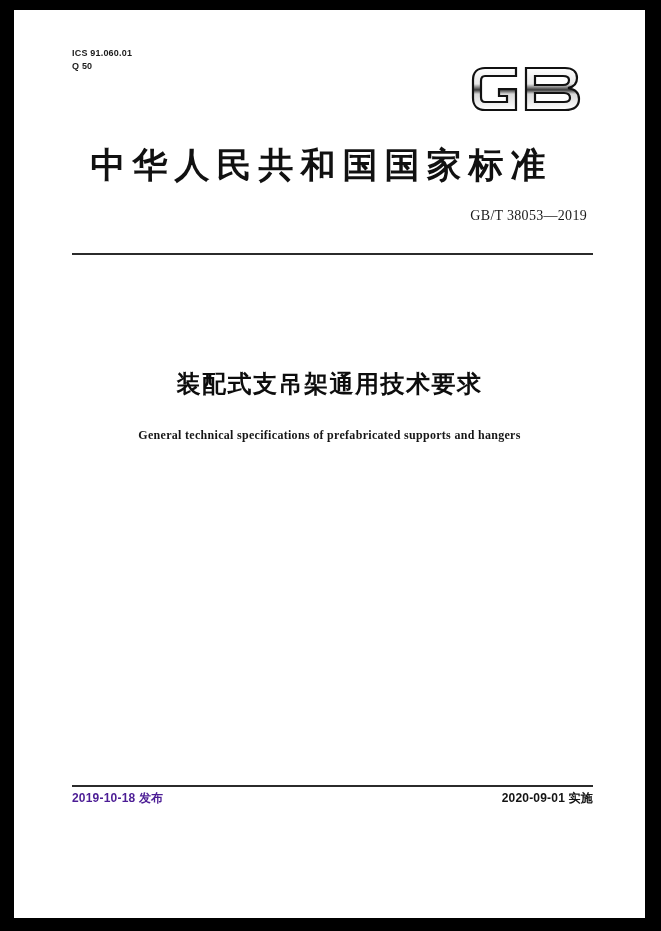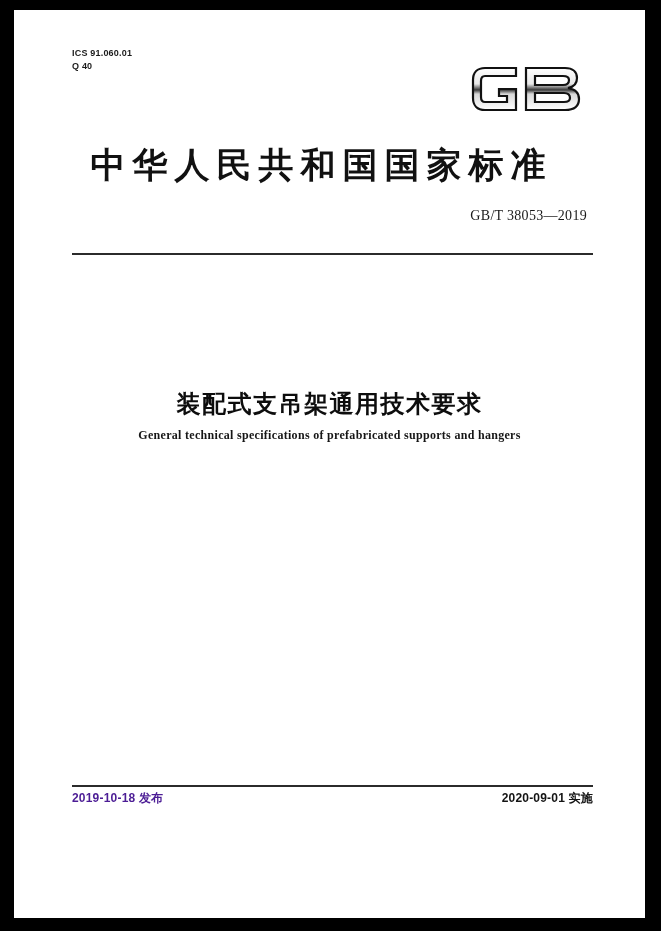--- a/index.html
+++ b/index.html
@@ -77,21 +77,21 @@
     top: 243px;
     height: 2px;
     background: #2b2b2b;
   }
 
   
   .doc-title-cn {
     position: absolute;
     left: 0;
     right: 0;
-    top: 378px;
+    top: 358px;
     text-align: center;
     font-family: "Liberation Serif", serif;
     font-weight: bold;
     font-size: 24px;
     letter-spacing: 1.5px;
     color: #0d0d0d;
   }
 
   .doc-title-en {
     position: absolute;
@@ -170,21 +170,21 @@
     color: #0d0d0d;
   }
 </style>
 </head>
 <body>
 
 <div class="page">
 
   <div class="ics-block">
     <div>ICS 91.060.01</div>
-    <div>Q 40</div>
+    <div>Q 50</div>
   </div>
 
   <div class="gb-logo">
     <svg width="124" height="62" viewBox="0 0 124 62" xmlns="http://www.w3.org/2000/svg">
       <defs>
         <linearGradient id="gbfill" x1="0" y1="0" x2="0" y2="1">
           <stop offset="0%" stop-color="#ffffff"></stop>
           <stop offset="38%" stop-color="#e8e8e8"></stop>
           <stop offset="52%" stop-color="#3a3a3a"></stop>
           <stop offset="62%" stop-color="#d8d8d8"></stop>

